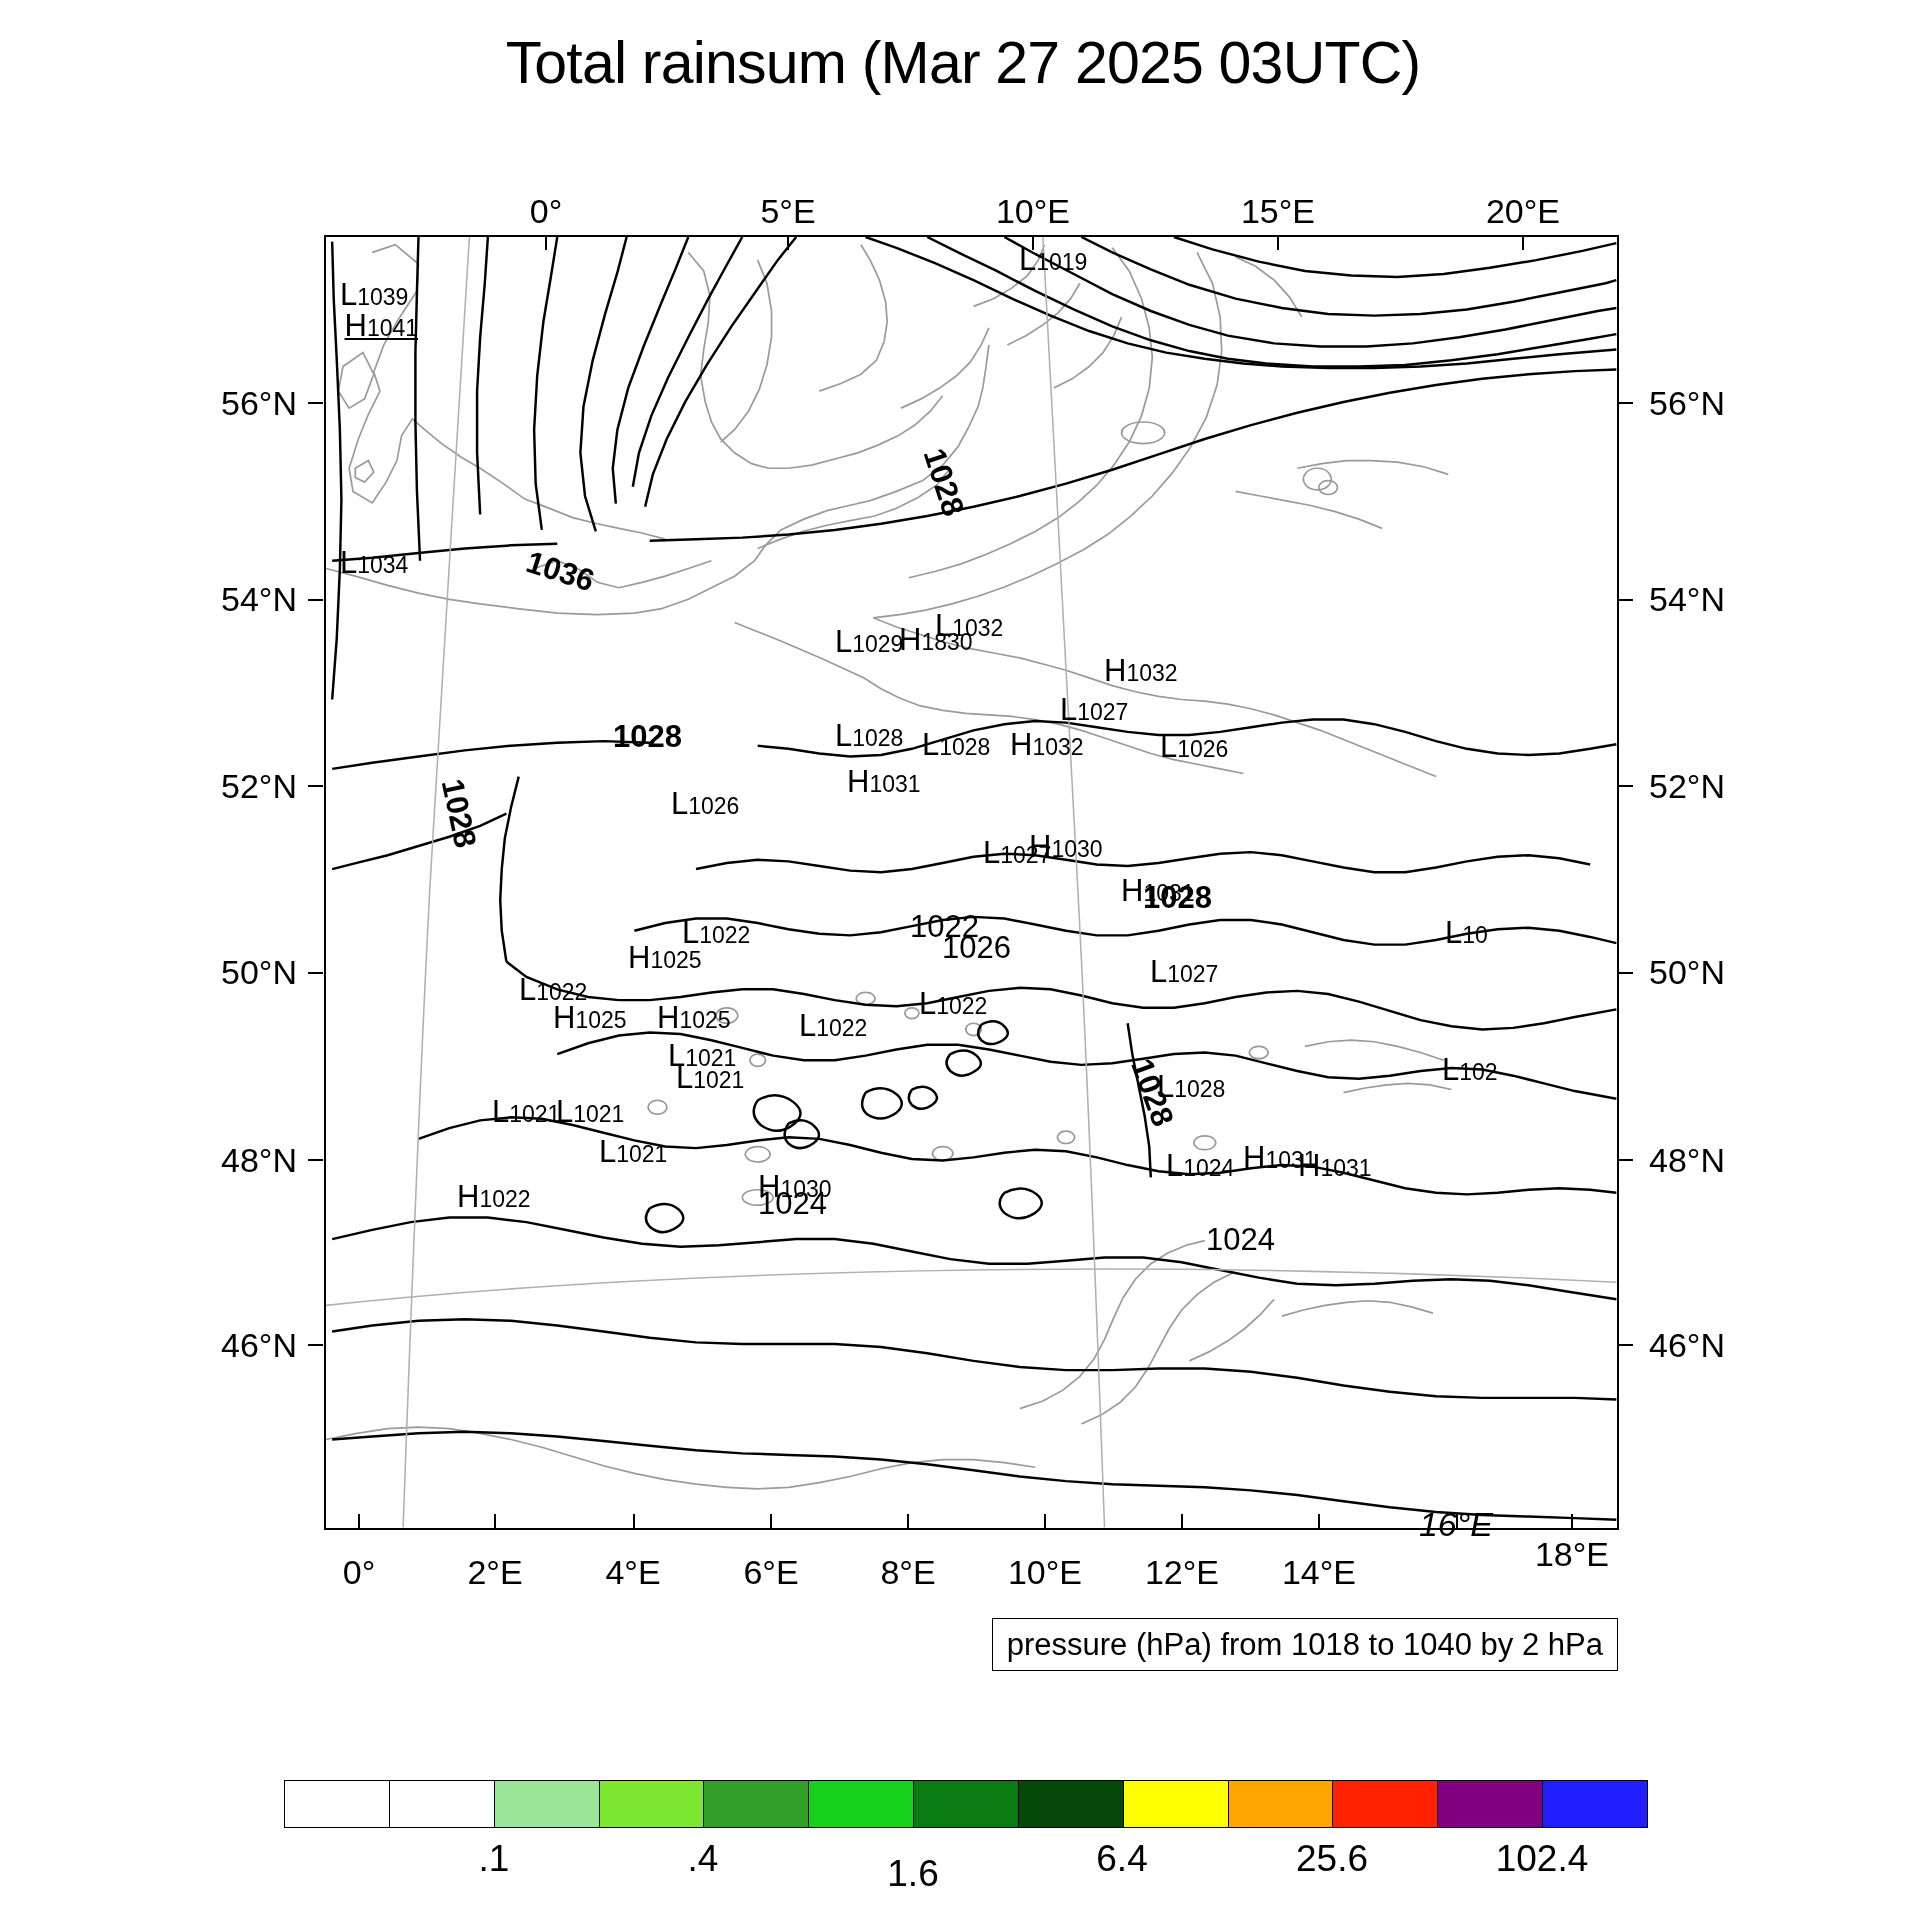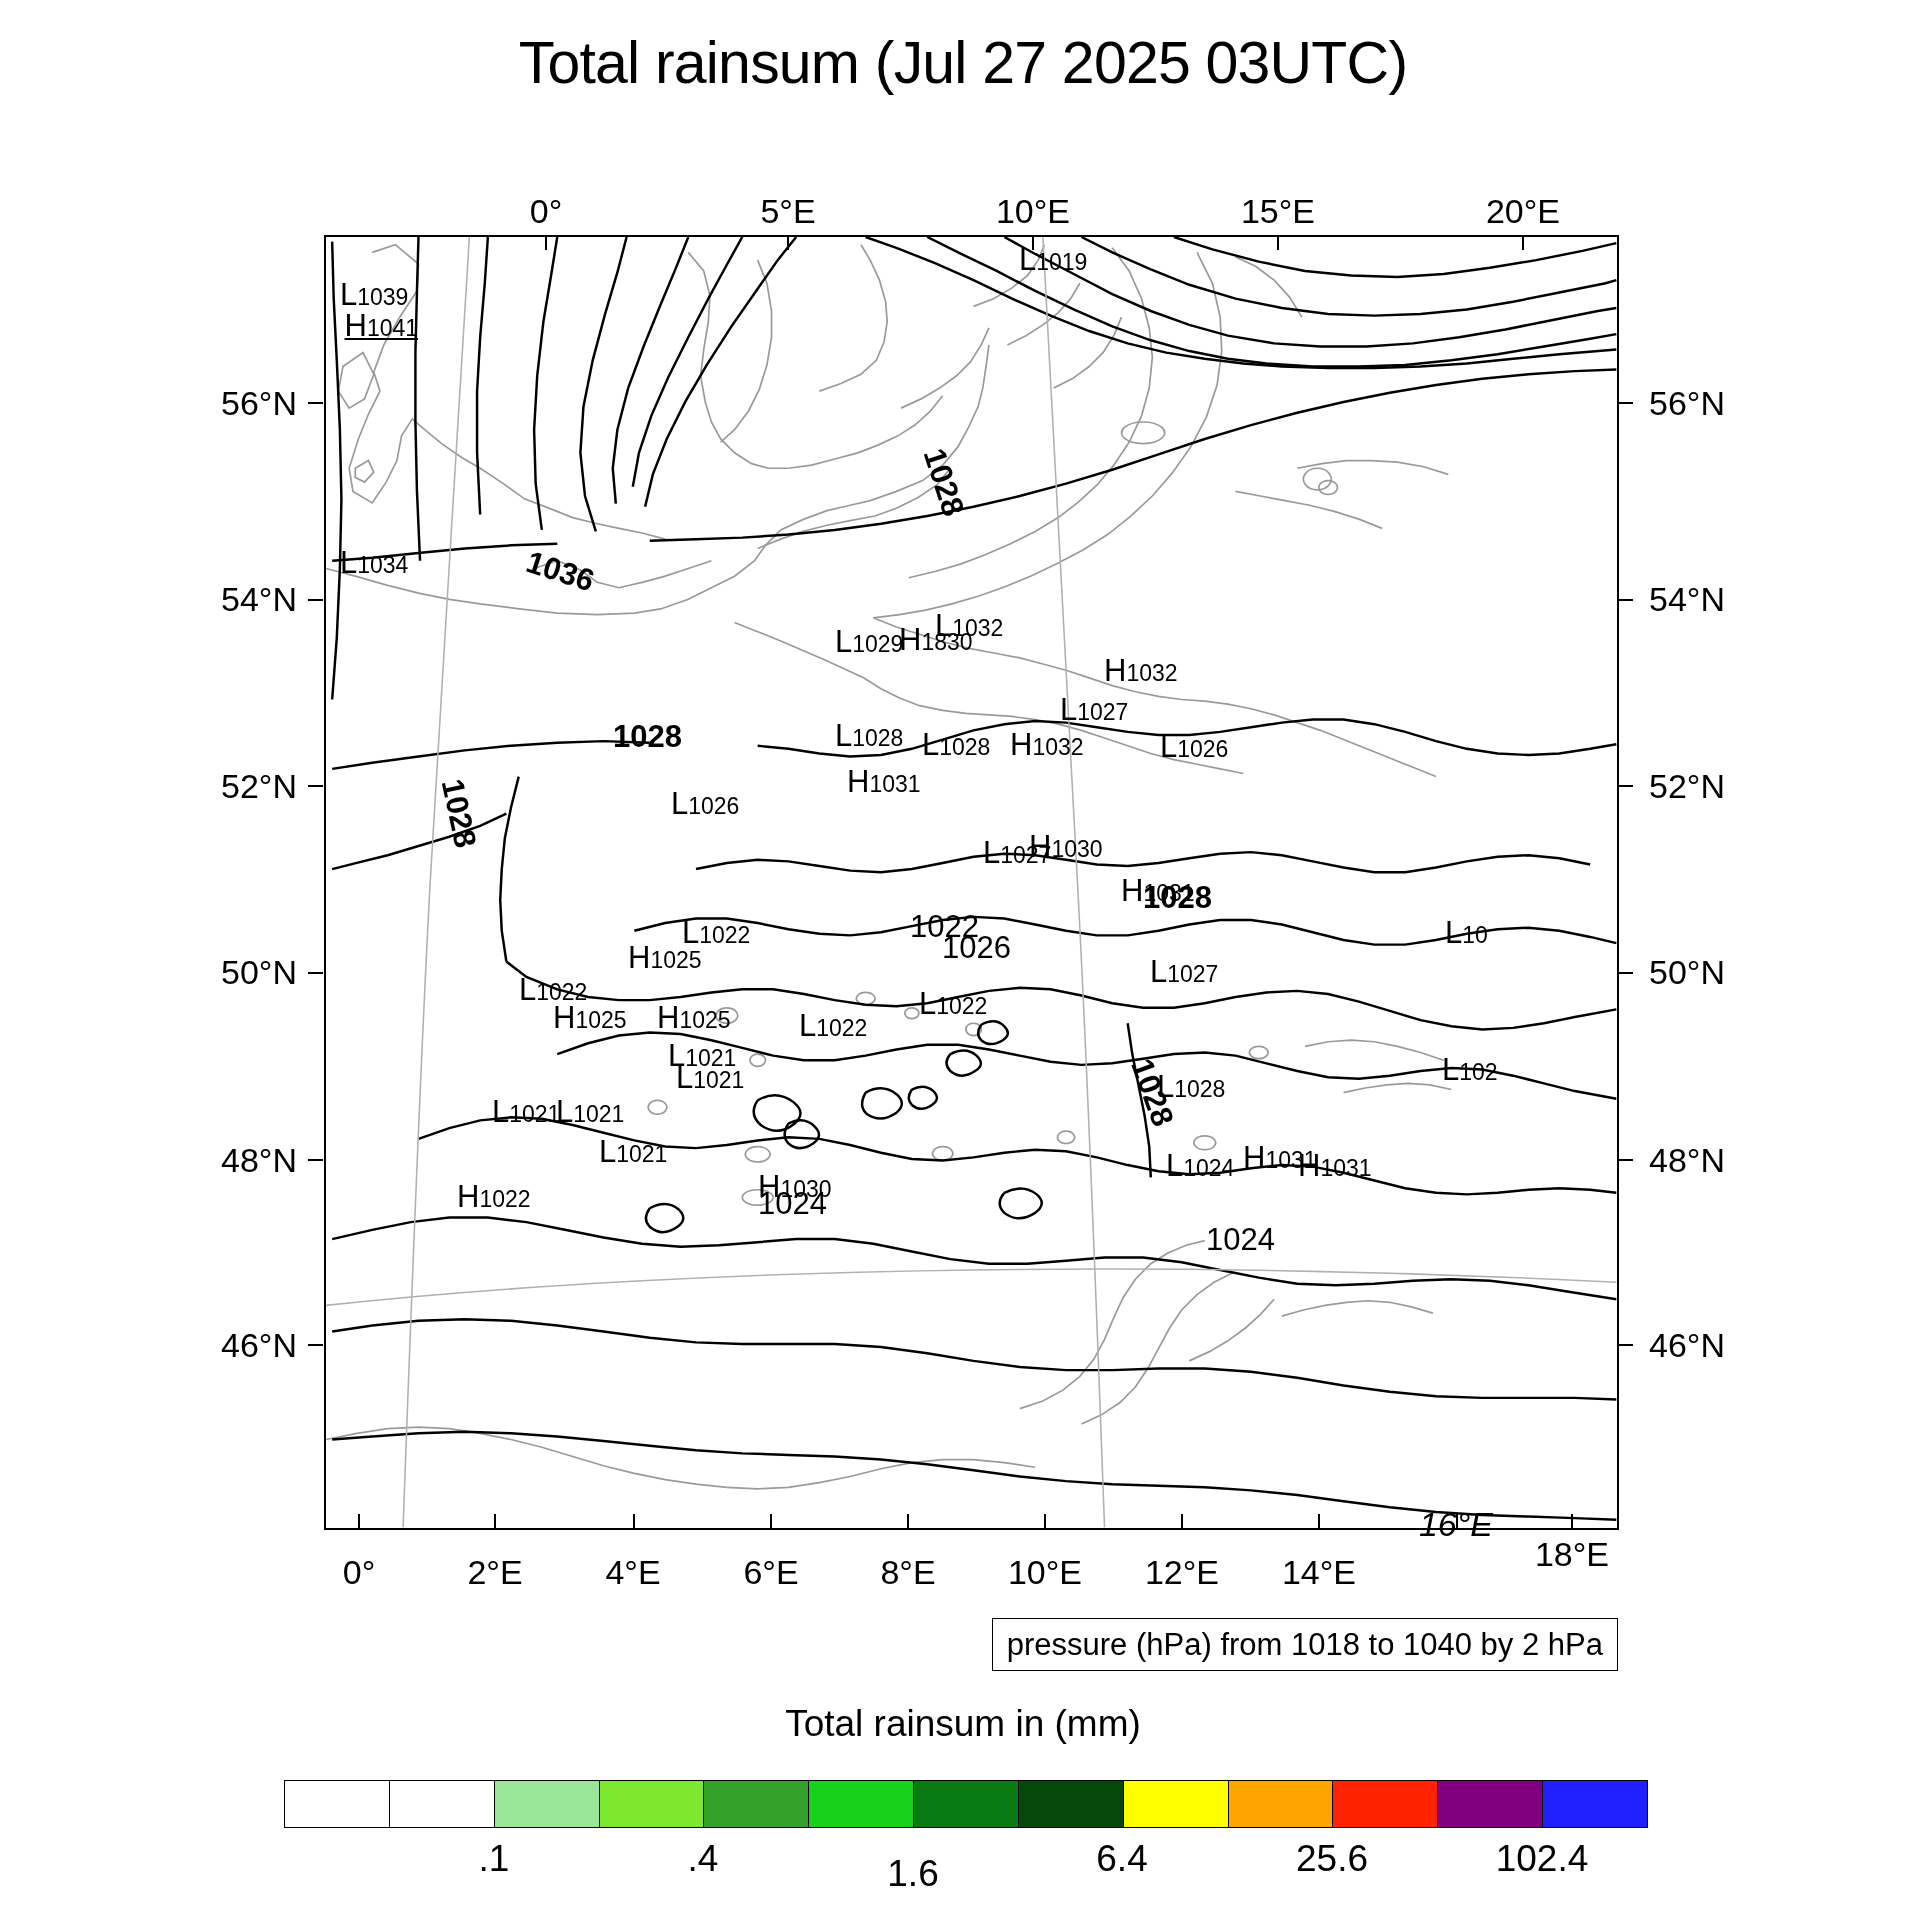--- a/index.html
+++ b/index.html
@@ -108,21 +108,21 @@
     font-size: 31px;
     font-weight: bold;
     white-space: nowrap;
   }
 </style>
 </head>
 <body>
 
 <div id="root">
 
-  <div class="title">Total rainsum (Jul 27 2025 03UTC)</div>
+  <div class="title">Total rainsum (Mar 27 2025 03UTC)</div>
 
   <div id="mapframe">
     <svg id="mapsvg" width="1295" height="1295" viewBox="0 0 1680 1680">
       <g fill="none" stroke="#9a9a9a" stroke-width="2.2">
 
         <path d="M60 20 L90 10 L120 35 L118 70 L95 105 L75 140 L62 175 L70 200 L55 230 L42 262 L30 300 L35 330 L60 345 L78 318 L92 290 L98 258 L112 236 L128 250 L150 268 L176 286 L200 300 L230 320 L258 340 L290 352 L320 364 L352 372 L380 378 L410 384 L440 392"></path>
         <path d="M22 168 L48 150 L62 178 L50 210 L30 222 L16 200 Z"></path>
         <path d="M38 300 L55 290 L62 305 L50 318 L38 312 Z"></path>
 
         <path d="M0 430 L38 440 L80 452 L120 462 L160 470 L200 476 L248 482 L300 488 L352 490 L400 488 L436 482"></path>
@@ -340,21 +340,20 @@
   <div class="tick right" style="left:1649px; top:1345px;">46°N</div>
   <div class="tickmark" style="left:1618px; top:402px;  width:15.4px; height:2.3px;"></div>
   <div class="tickmark" style="left:1618px; top:599px;  width:15.4px; height:2.3px;"></div>
   <div class="tickmark" style="left:1618px; top:785px; width:15.4px; height:2.3px;"></div>
   <div class="tickmark" style="left:1618px; top:972px; width:15.4px; height:2.3px;"></div>
   <div class="tickmark" style="left:1618px; top:1159px; width:15.4px; height:2.3px;"></div>
   <div class="tickmark" style="left:1618px; top:1344px; width:15.4px; height:2.3px;"></div>
 
   <div id="pressnote">pressure (hPa) from 1018 to 1040 by 2 hPa</div>
 
-  <div id="cbtitle">Total rainsum in (mm)</div>
   <div id="cbwrap">
     <div class="cell" style="background:#ffffff"></div>
     <div class="cell" style="background:#ffffff"></div>
     <div class="cell" style="background:#99e699"></div>
     <div class="cell" style="background:#7ee831"></div>
     <div class="cell" style="background:#33a02c"></div>
     <div class="cell" style="background:#17d11a"></div>
     <div class="cell" style="background:#0a7a12"></div>
     <div class="cell" style="background:#06480a"></div>
     <div class="cell" style="background:#ffff00"></div>

